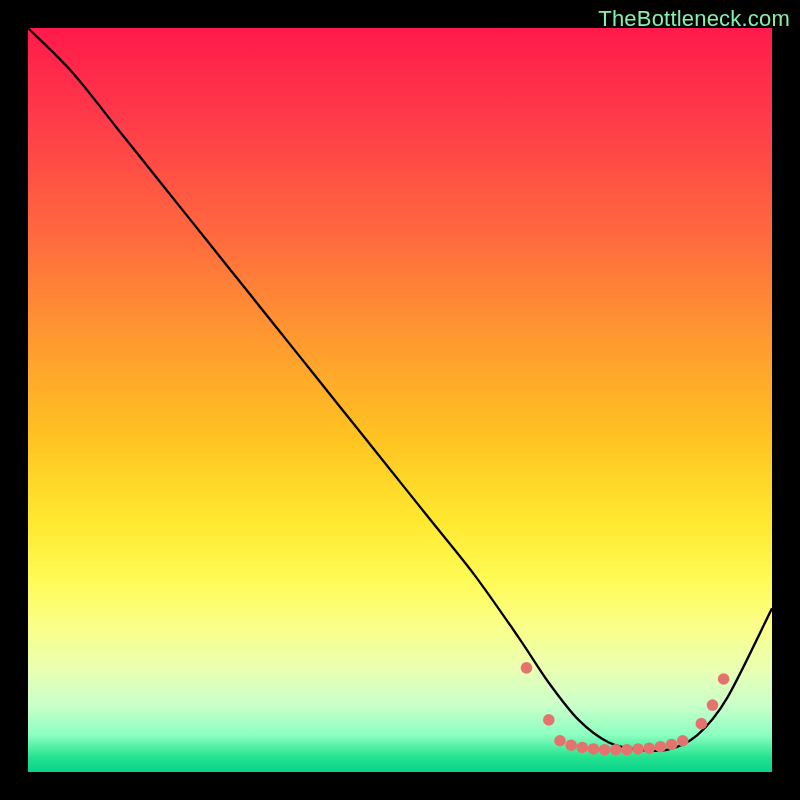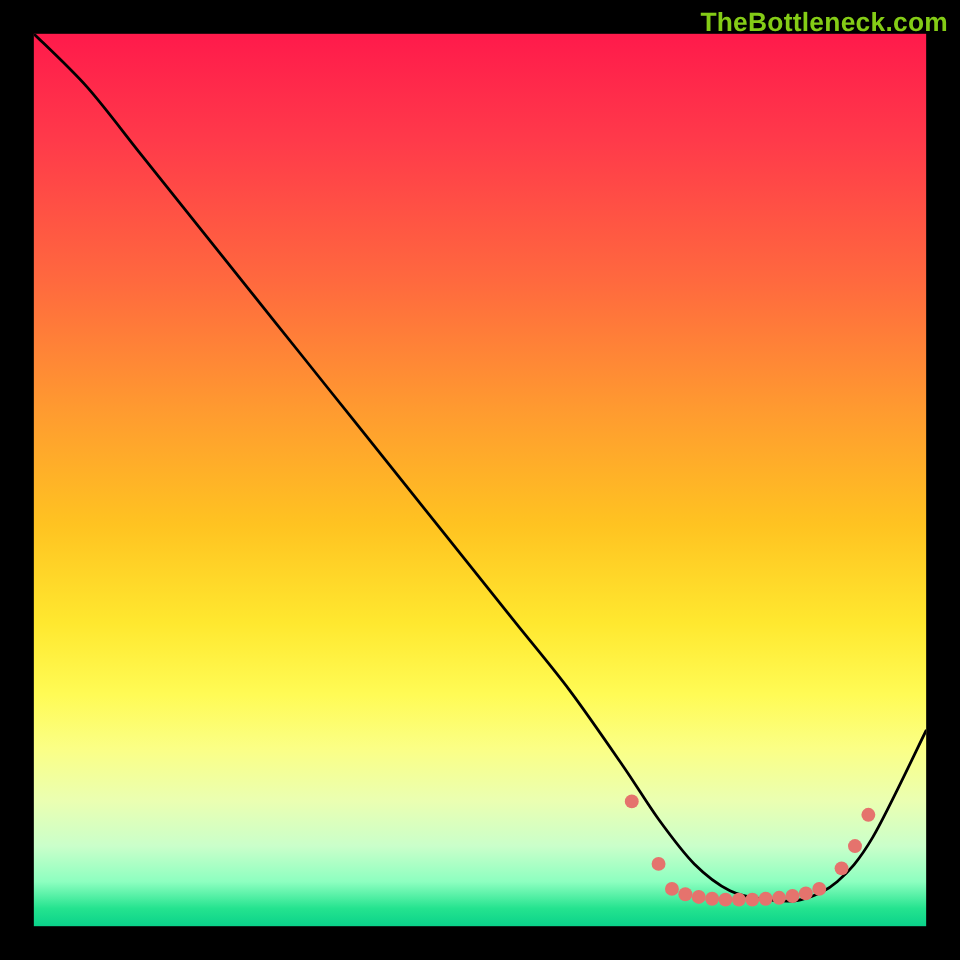--- a/index.html
+++ b/index.html
@@ -14,23 +14,23 @@
   .stage {
     position: relative;
     width: 800px;
     height: 800px;
     background: #000;
   }
   .watermark {
     position: absolute;
     top: 6px;
     right: 10px;
-    color: #84cc16;
+    color: #86efac;
     font-size: 22px;
-    font-weight: 700;
+    font-weight: 400;
     letter-spacing: 0.2px;
     z-index: 5;
     user-select: none;
   }
   .plot {
     position: absolute;
     left: 28px;
     top: 28px;
     width: 744px;
     height: 744px;

